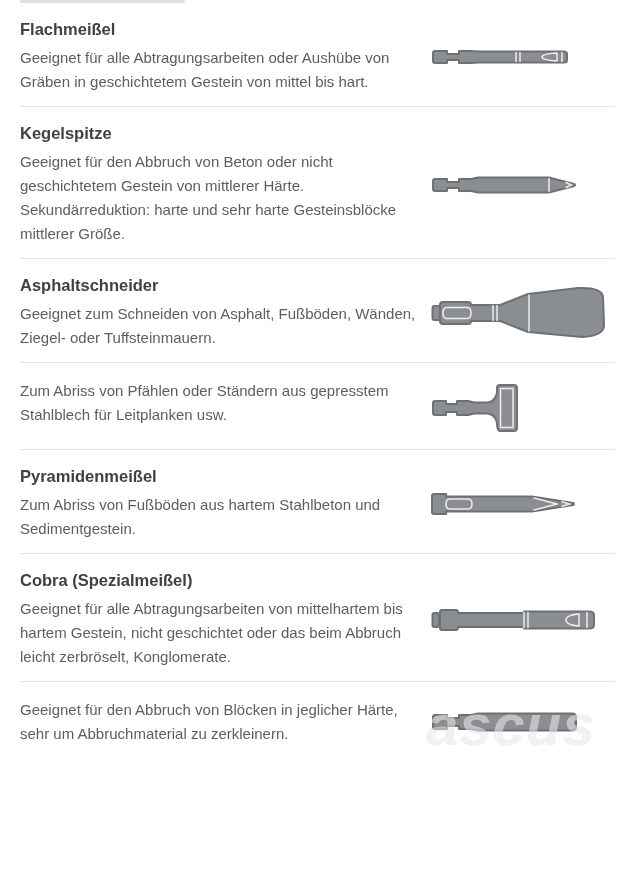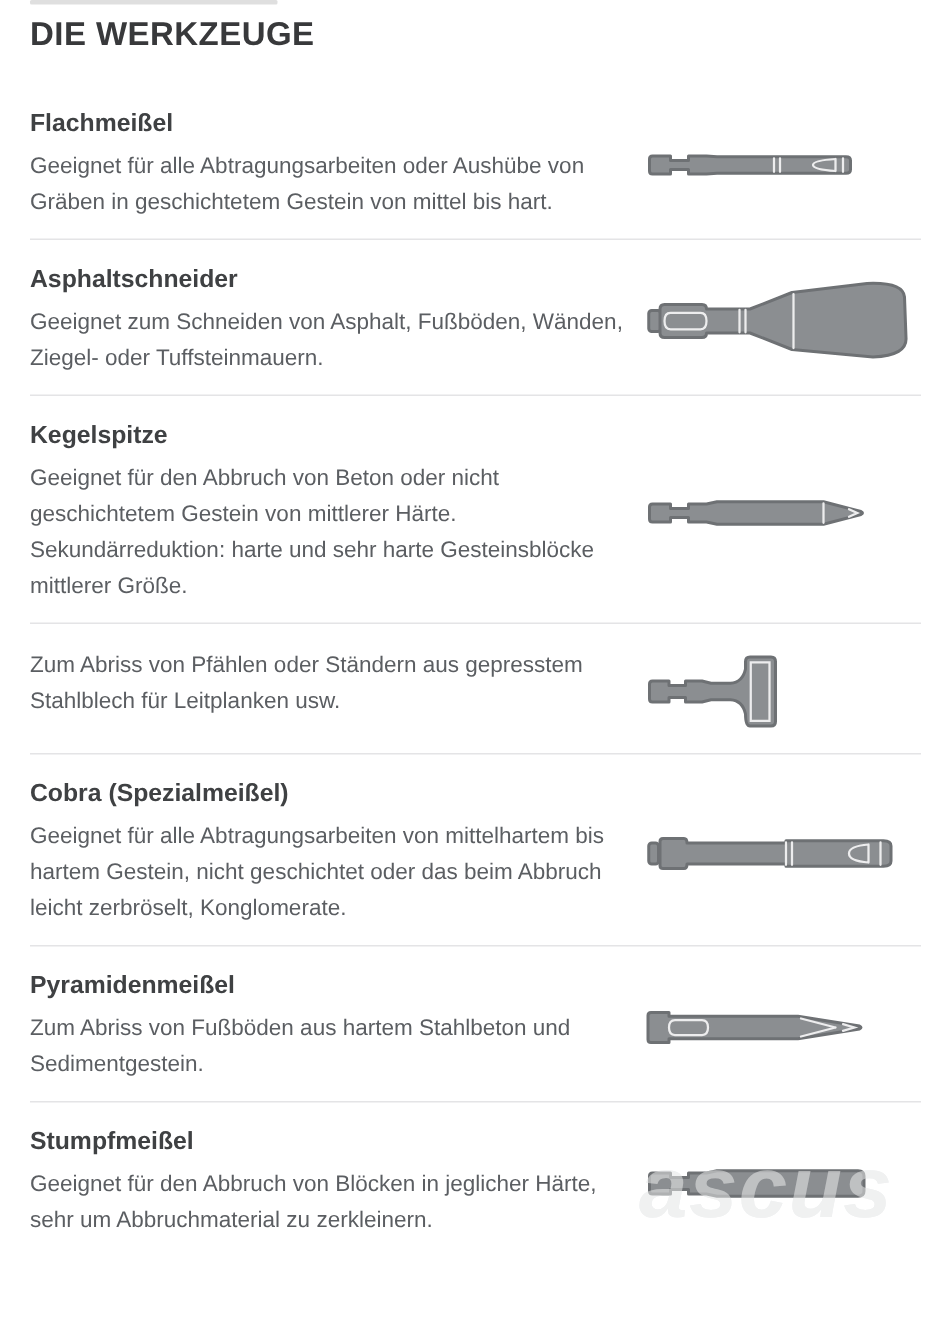--- a/index.html
+++ b/index.html
@@ -90,47 +90,31 @@
   .wm-under { color: #e3e5e6; z-index: 0; }
   .wm-over  { color: rgba(255,255,255,0.45); z-index: 2; }
 </style>
 </head>
 <body>
 
 <div class="page">
 
   <div class="remnant"></div>
 
-  <h1 class="page-title">DIE WERKZEUGE</h1>
 
   <div class="section">
     <div class="text-col">
       <h3 class="tool-name">Flachmeißel</h3>
       <p class="tool-desc">Geeignet für alle Abtragungsarbeiten oder Aushübe von
 Gräben in geschichtetem Gestein von mittel bis hart.</p>
     </div>
     <div class="fig-col">
       <svg width="140" height="28" viewBox="0 0 140 28">
         <path class="t-body" d="M5,8 L17,8 L17,11 L29,11 L29,8 L41,8 L48,8.5 L134,8.5 Q137,8.5 137,11 L137,17 Q137,19.5 134,19.5 L48,19.5 L41,20 L29,20 L29,17 L17,17 L17,20 L5,20 Q3,20 3,18 L3,10 Q3,8 5,8 Z"></path>
         <path class="t-detail" d="M86,9.5 L86,18.5 M90,9.5 L90,18.5 M127,10 Q112,11 112,14 Q112,17 127,18 M127,10 L127,18 M132,9.5 L132,18.5"></path>
-      </svg>
-    </div>
-  </div>
-
-  <div class="section">
-    <div class="text-col">
-      <h3 class="tool-name">Asphaltschneider</h3>
-      <p class="tool-desc">Geeignet zum Schneiden von Asphalt, Fußböden, Wänden,
-Ziegel- oder Tuffsteinmauern.</p>
-    </div>
-    <div class="fig-col">
-      <svg width="178" height="58" viewBox="0 0 178 58">
-        <rect class="t-body" x="2.5" y="22" width="8" height="14" rx="2"></rect>
-        <path class="t-body" d="M13,18 L38,18 Q41,18 41,21 L70,21 L98,10 L148,4 Q172,3 173,13 L174,40 Q175,52 152,53 L98,48 L70,37 L41,37 Q41,40 38,40 L13,40 Q10,40 10,37 L10,21 Q10,18 13,18 Z"></path>
-        <path class="t-detail" d="M17,23.5 Q13,23.5 13,29 Q13,34.5 17,34.5 L37,34.5 Q41,34.5 41,29 Q41,23.5 37,23.5 Z M63,21.5 L63,36.5 M67,21.5 L67,36.5 M99,11 L99,47"></path>
       </svg>
     </div>
   </div>
 
   <div class="section">
     <div class="text-col">
       <h3 class="tool-name">Kegelspitze</h3>
       <p class="tool-desc">Geeignet für den Abbruch von Beton oder nicht
 geschichtetem Gestein von mittlerer Härte.
 Sekundärreduktion: harte und sehr harte Gesteinsblöcke
@@ -139,27 +123,56 @@
     <div class="fig-col">
       <svg width="150" height="28" viewBox="0 0 150 28">
         <path class="t-body" d="M5,8 L17,8 L17,11 L29,11 L29,8 L41,8 L48,6.5 L119,6.5 L144,13 Q146,14 144,15 L119,21.5 L48,21.5 L41,20 L29,20 L29,17 L17,17 L17,20 L5,20 Q3,20 3,18 L3,10 Q3,8 5,8 Z"></path>
         <path class="t-detail" d="M119,7.5 L119,20.5 M136,11.5 L141.5,14 L136,16.5"></path>
       </svg>
     </div>
   </div>
 
   <div class="section">
     <div class="text-col">
+      <h3 class="tool-name">Asphaltschneider</h3>
+      <p class="tool-desc">Geeignet zum Schneiden von Asphalt, Fußböden, Wänden,
+Ziegel- oder Tuffsteinmauern.</p>
+    </div>
+    <div class="fig-col">
+      <svg width="178" height="58" viewBox="0 0 178 58">
+        <rect class="t-body" x="2.5" y="22" width="8" height="14" rx="2"></rect>
+        <path class="t-body" d="M13,18 L38,18 Q41,18 41,21 L70,21 L98,10 L148,4 Q172,3 173,13 L174,40 Q175,52 152,53 L98,48 L70,37 L41,37 Q41,40 38,40 L13,40 Q10,40 10,37 L10,21 Q10,18 13,18 Z"></path>
+        <path class="t-detail" d="M17,23.5 Q13,23.5 13,29 Q13,34.5 17,34.5 L37,34.5 Q41,34.5 41,29 Q41,23.5 37,23.5 Z M63,21.5 L63,36.5 M67,21.5 L67,36.5 M99,11 L99,47"></path>
+      </svg>
+    </div>
+  </div>
+
+  <div class="section">
+    <div class="text-col">
       <p class="tool-desc">Zum Abriss von Pfählen oder Ständern aus gepresstem
 Stahlblech für Leitplanken usw.</p>
     </div>
     <div class="fig-col">
       <svg width="100" height="58" viewBox="0 0 100 58">
         <path class="t-body" d="M5,22 L16,22 L16,25 L27,25 L27,22 L38,22 L44,23.5 L57,23.5 Q65,23 67,14 L67,9 Q67,6 70,6 L84,6 Q87,6 87,9 L87,49 Q87,52 84,52 L70,52 Q67,52 67,44 Q65,35 57,34.5 L44,34.5 L38,36 L27,36 L27,33 L16,33 L16,36 L5,36 Q3,36 3,34 L3,24 Q3,22 5,22 Z"></path>
         <path class="t-detail" d="M70.5,9.5 L83,9.5 L83,48.5 L70.5,48.5 L70.5,9.5 Z"></path>
+      </svg>
+    </div>
+  </div>
+
+  <div class="section">
+    <div class="text-col">
+      <h3 class="tool-name">Pyramidenmeißel</h3>
+      <p class="tool-desc">Zum Abriss von Fußböden aus hartem Stahlbeton und
+Sedimentgestein.</p>
+    </div>
+    <div class="fig-col">
+      <svg width="146" height="34" viewBox="0 0 146 34">
+        <path class="t-body" d="M4,7 L16,7 L16,9.5 L102,9.5 L143,16 Q145,17 143,18 L102,24.5 L16,24.5 L16,27 L4,27 Q2,27 2,25 L2,9 Q2,7 4,7 Z"></path>
+        <path class="t-detail" d="M20,12 Q16,12 16,17 Q16,22 20,22 L38,22 Q42,22 42,17 Q42,12 38,12 Z M104,11 L127,17 M104,23 L127,17 M132,14.8 L139.5,17 L132,19.2"></path>
       </svg>
     </div>
   </div>
 
   <div class="section">
     <div class="text-col">
       <h3 class="tool-name">Cobra (Spezialmeißel)</h3>
       <p class="tool-desc">Geeignet für alle Abtragungsarbeiten von mittelhartem bis
 hartem Gestein, nicht geschichtet oder das beim Abbruch
 leicht zerbröselt, Konglomerate.</p>
@@ -168,35 +181,20 @@
       <svg width="170" height="34" viewBox="0 0 170 34">
         <rect class="t-body" x="2.5" y="10" width="6.5" height="14" rx="2"></rect>
         <path class="t-body" d="M12,7 L26,7 Q28,7 28,10 L94,10 L94,8.5 L159,8.5 Q164,8.5 164,12 L164,22 Q164,25.5 159,25.5 L94,25.5 L94,24 L28,24 Q28,27 26,27 L12,27 Q10,27 10,25 L10,9 Q10,7 12,7 Z"></path>
         <path class="t-detail" d="M94,9.5 L94,24.5 M98,9.5 L98,24.5 M149,11 Q136,12 136,17 Q136,22 149,23 M149,11 L149,23 M157,9.5 L157,24.5"></path>
       </svg>
     </div>
   </div>
 
   <div class="section">
     <div class="text-col">
-      <h3 class="tool-name">Pyramidenmeißel</h3>
-      <p class="tool-desc">Zum Abriss von Fußböden aus hartem Stahlbeton und
-Sedimentgestein.</p>
-    </div>
-    <div class="fig-col">
-      <svg width="146" height="34" viewBox="0 0 146 34">
-        <path class="t-body" d="M4,7 L16,7 L16,9.5 L102,9.5 L143,16 Q145,17 143,18 L102,24.5 L16,24.5 L16,27 L4,27 Q2,27 2,25 L2,9 Q2,7 4,7 Z"></path>
-        <path class="t-detail" d="M20,12 Q16,12 16,17 Q16,22 20,22 L38,22 Q42,22 42,17 Q42,12 38,12 Z M104,11 L127,17 M104,23 L127,17 M132,14.8 L139.5,17 L132,19.2"></path>
-      </svg>
-    </div>
-  </div>
-
-  <div class="section">
-    <div class="text-col">
-      <h3 class="tool-name">Stumpfmeißel</h3>
       <p class="tool-desc">Geeignet für den Abbruch von Blöcken in jeglicher Härte,
 sehr um Abbruchmaterial zu zerkleinern.</p>
     </div>
     <div class="fig-col">
       <div class="fig-wrap">
         <span class="wm wm-under">ascus</span>
         <svg width="152" height="32" viewBox="0 0 152 32">
           <path class="t-body" d="M5,9 L17,9 L17,12 L29,12 L29,9 L41,9 L48,7.5 L142,7.5 Q146,7.5 146,11 L146,21 Q146,24.5 142,24.5 L48,24.5 L41,23 L29,23 L29,20 L17,20 L17,23 L5,23 Q3,23 3,21 L3,11 Q3,9 5,9 Z"></path>
         </svg>
         <span class="wm wm-over">ascus</span>

